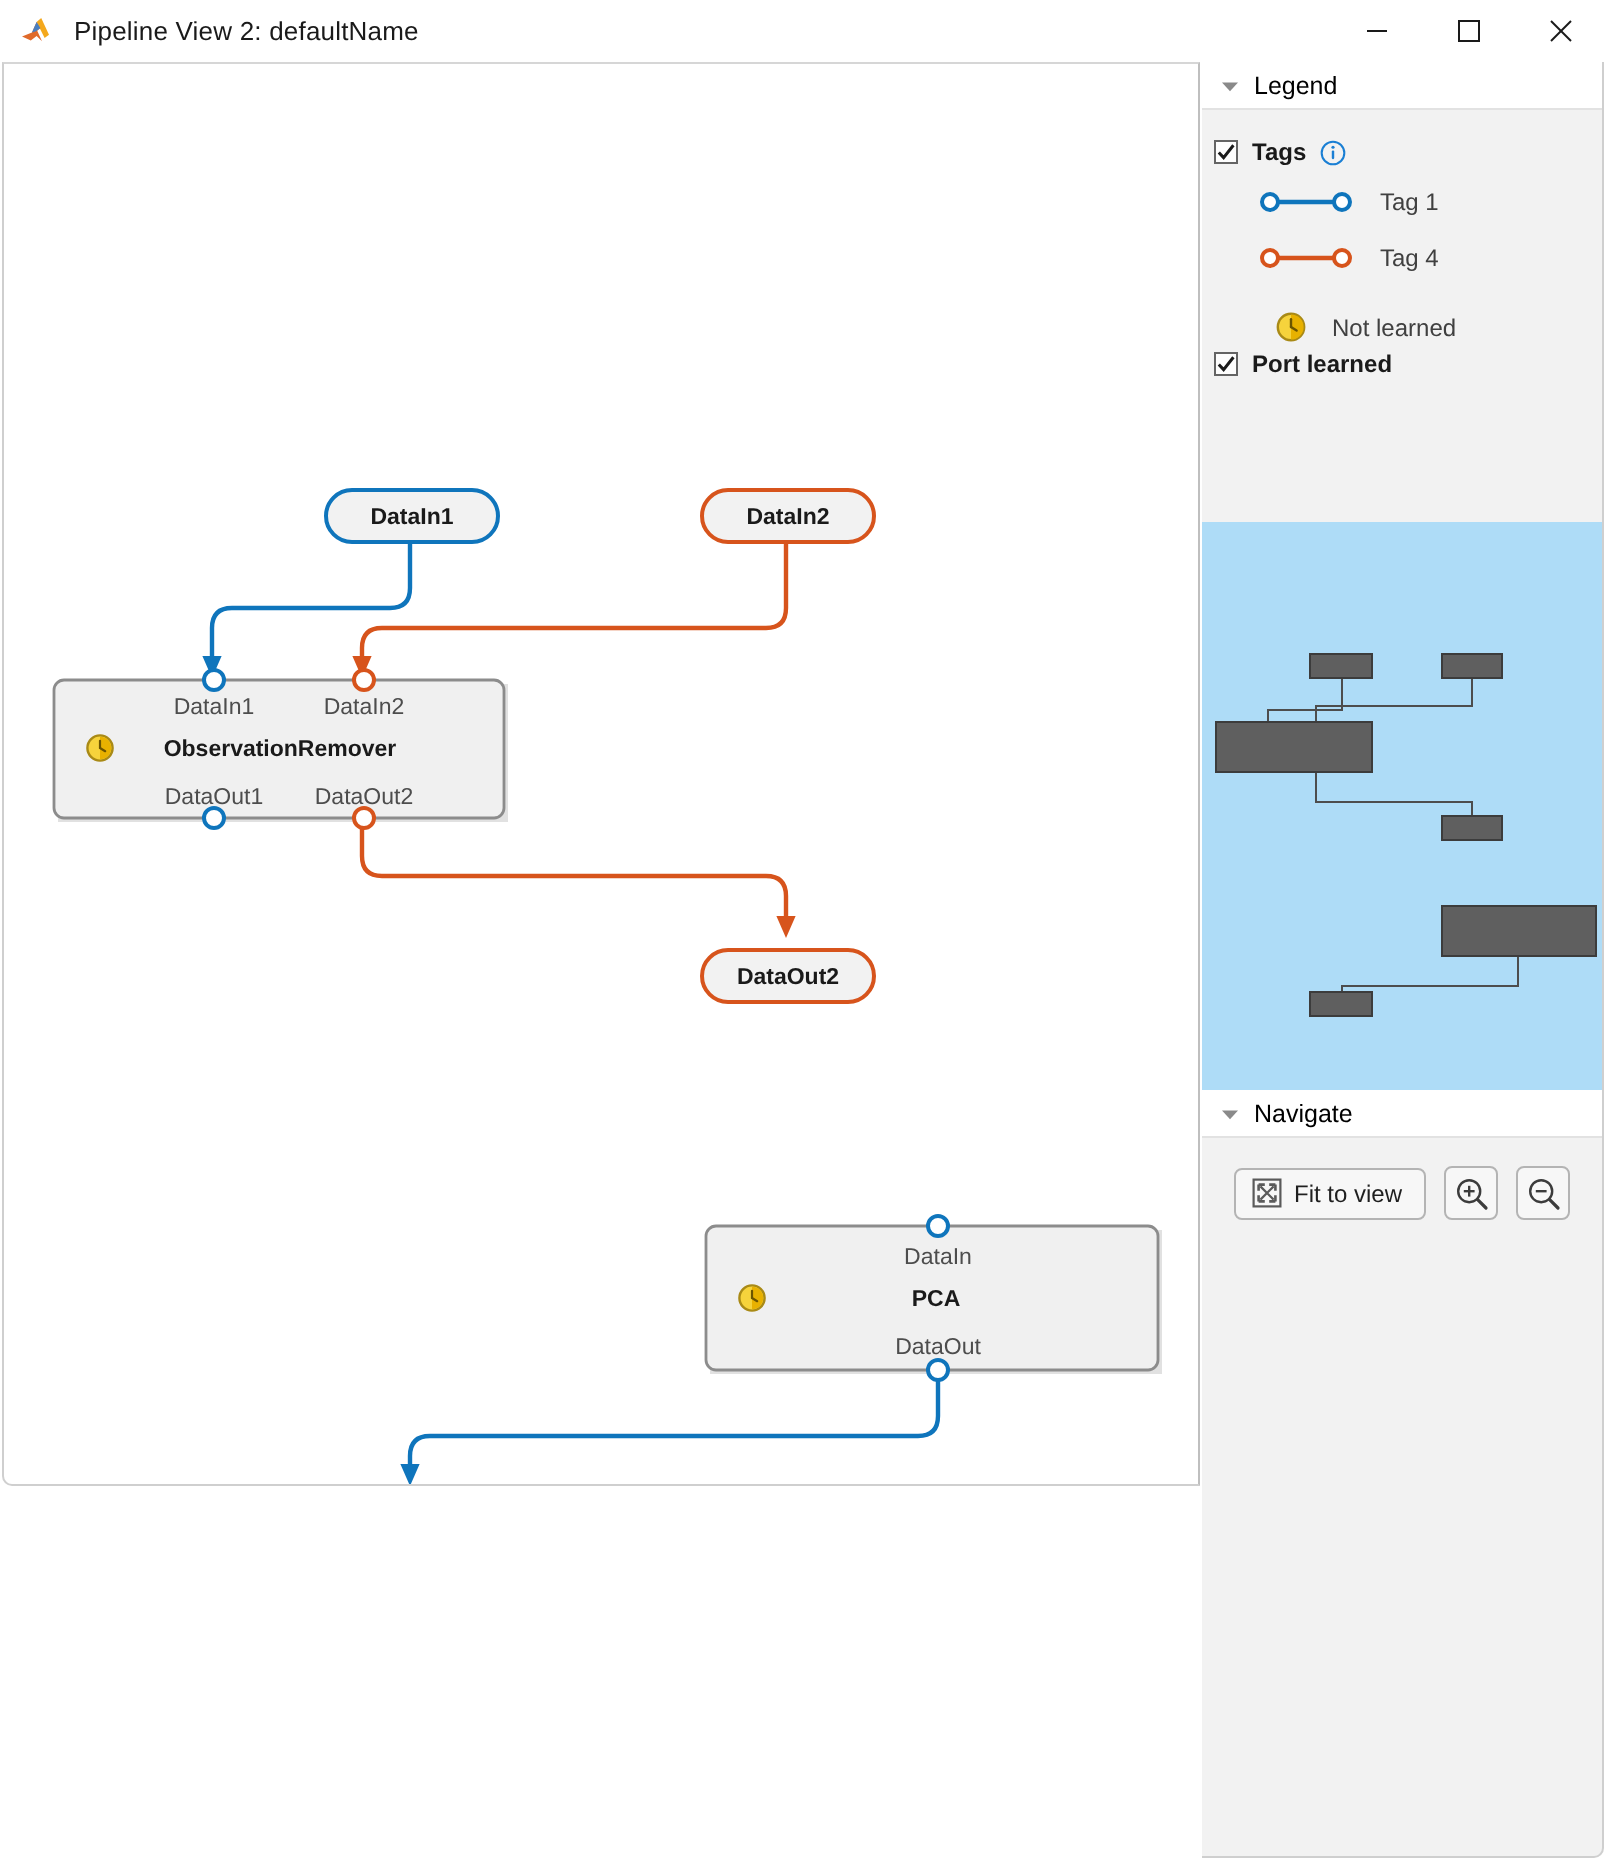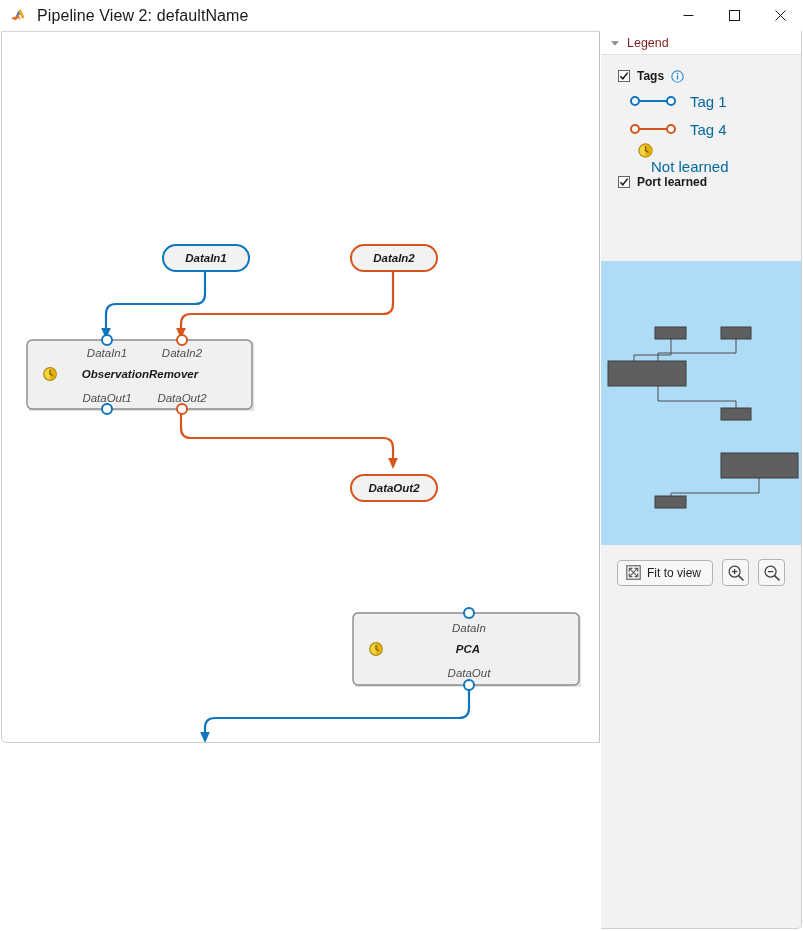--- a/index.html
+++ b/index.html
@@ -32,21 +32,21 @@
     align-items: center;
     box-sizing: border-box;
   }
   .title-logo {
     width: 18px; height: 18px;
     margin-left: 10px; margin-right: 9px;
     flex: 0 0 auto;
     display: block;
   }
   .title-text {
-    font-size: 16px;
+    font-size: 13px;
     color: #1a1a1a;
     letter-spacing: 0.1px;
     white-space: nowrap;
   }
   .win-controls {
     margin-left: auto;
     display: flex;
     height: 31px;
   }
   .win-btn {
@@ -66,21 +66,20 @@
     position: absolute;
     left: 1px; top: 31px;
     width: 599px; height: 712px;
     background: #ffffff;
     border: 1px solid #cfcfcf;
     border-top: 1px solid #d6d6d6;
     border-right: 1px solid #bfbfbf;
     border-radius: 0 0 0 5px;
     box-sizing: border-box;
     overflow: hidden;
-    font-style: italic;
   }
   .canvas-svg { position: absolute; left: 0; top: 0; }
 
   .sidebar {
     position: absolute;
     left: 601px; top: 31px;
     width: 201px; height: 898px;
     background: #f2f2f2;
     box-sizing: border-box;
     border-right: 1px solid #cfcfcf;
@@ -100,33 +99,33 @@
     box-sizing: border-box;
   }
   .panel-caret {
     width: 12px; height: 12px;
     margin-right: 6px;
     flex: 0 0 auto;
     display: block;
   }
   .panel-title {
     font-size: 12.5px;
-    color: #7f1d1d;
+    color: #000000;
   }
   .panel-body {
     background: #f2f2f2;
     padding: 10px 0 6px 0;
   }
 
   
   .legend-row {
     display: flex;
     align-items: center;
     height: 22px;
-    padding-left: 17px;
+    padding-left: 6px;
   }
   .cbox {
     width: 12px; height: 12px;
     border: 1px solid #646464;
     background: #fdfdfd;
     margin-right: 7px;
     flex: 0 0 auto;
     position: relative;
     box-sizing: border-box;
   }
@@ -144,30 +143,29 @@
   }
 
   .legend-sub {
     display: flex;
     align-items: center;
     height: 28px;
     padding-left: 28px;
   }
   .tag-swatch { width: 48px; height: 14px; flex: 0 0 auto; display: block; }
   .sub-label {
-    font-size: 15px;
-    color: #0369a1;
+    font-size: 12px;
+    color: #404040;
     margin-left: 13px;
   }
   .status-sub {
     display: flex;
-    align-items: flex-start;
+    align-items: flex-end;
     height: 28px;
     padding-left: 37px;
-    flex-direction: column;
   }
   .clock-icon { width: 15px; height: 15px; flex: 0 0 auto; display: block; }
 
   
   .overview-body {
     height: 284px;
     background: #aedcf7;
     position: relative;
   }
   .overview-body svg { position: absolute; left: 0; top: 0; }
@@ -403,20 +401,26 @@
 
         <rect x="54" y="66" width="31" height="12" fill="#5f5f5f" stroke="#3c3c3c" stroke-width="1"></rect>
         <rect x="120" y="66" width="30" height="12" fill="#5f5f5f" stroke="#3c3c3c" stroke-width="1"></rect>
         <rect x="7" y="100" width="78" height="25" fill="#5f5f5f" stroke="#3c3c3c" stroke-width="1"></rect>
         <rect x="120" y="147" width="30" height="12" fill="#5f5f5f" stroke="#3c3c3c" stroke-width="1"></rect>
         <rect x="120" y="192" width="77" height="25" fill="#5f5f5f" stroke="#3c3c3c" stroke-width="1"></rect>
         <rect x="54" y="235" width="31" height="12" fill="#5f5f5f" stroke="#3c3c3c" stroke-width="1"></rect>
       </svg>
     </div>
 
+    <div class="panel-header">
+      <svg class="panel-caret" viewBox="0 0 12 12">
+        <path d="M2 4.2 L10 4.2 L6 8.6 Z" fill="#8a8a8a"></path>
+      </svg>
+      <span class="panel-title">Navigate</span>
+    </div>
     <div class="navigate-body">
       <button class="fit-btn">
         <svg class="fit-btn-icon" viewBox="0 0 15 15">
           <rect x="0.8" y="0.8" width="13.4" height="13.4" fill="none" stroke="#5a5a5a" stroke-width="1.1"></rect>
           <path d="M4.2 4.2 L10.8 10.8 M4.2 10.8 L10.8 4.2" stroke="#5a5a5a" stroke-width="1.1"></path>
           <path d="M3.3 3.3 L6.4 3.3 M3.3 3.3 L3.3 6.4" stroke="#5a5a5a" stroke-width="1.3"></path>
           <path d="M11.7 3.3 L8.6 3.3 M11.7 3.3 L11.7 6.4" stroke="#5a5a5a" stroke-width="1.3"></path>
           <path d="M3.3 11.7 L6.4 11.7 M3.3 11.7 L3.3 8.6" stroke="#5a5a5a" stroke-width="1.3"></path>
           <path d="M11.7 11.7 L8.6 11.7 M11.7 11.7 L11.7 8.6" stroke="#5a5a5a" stroke-width="1.3"></path>
         </svg>

